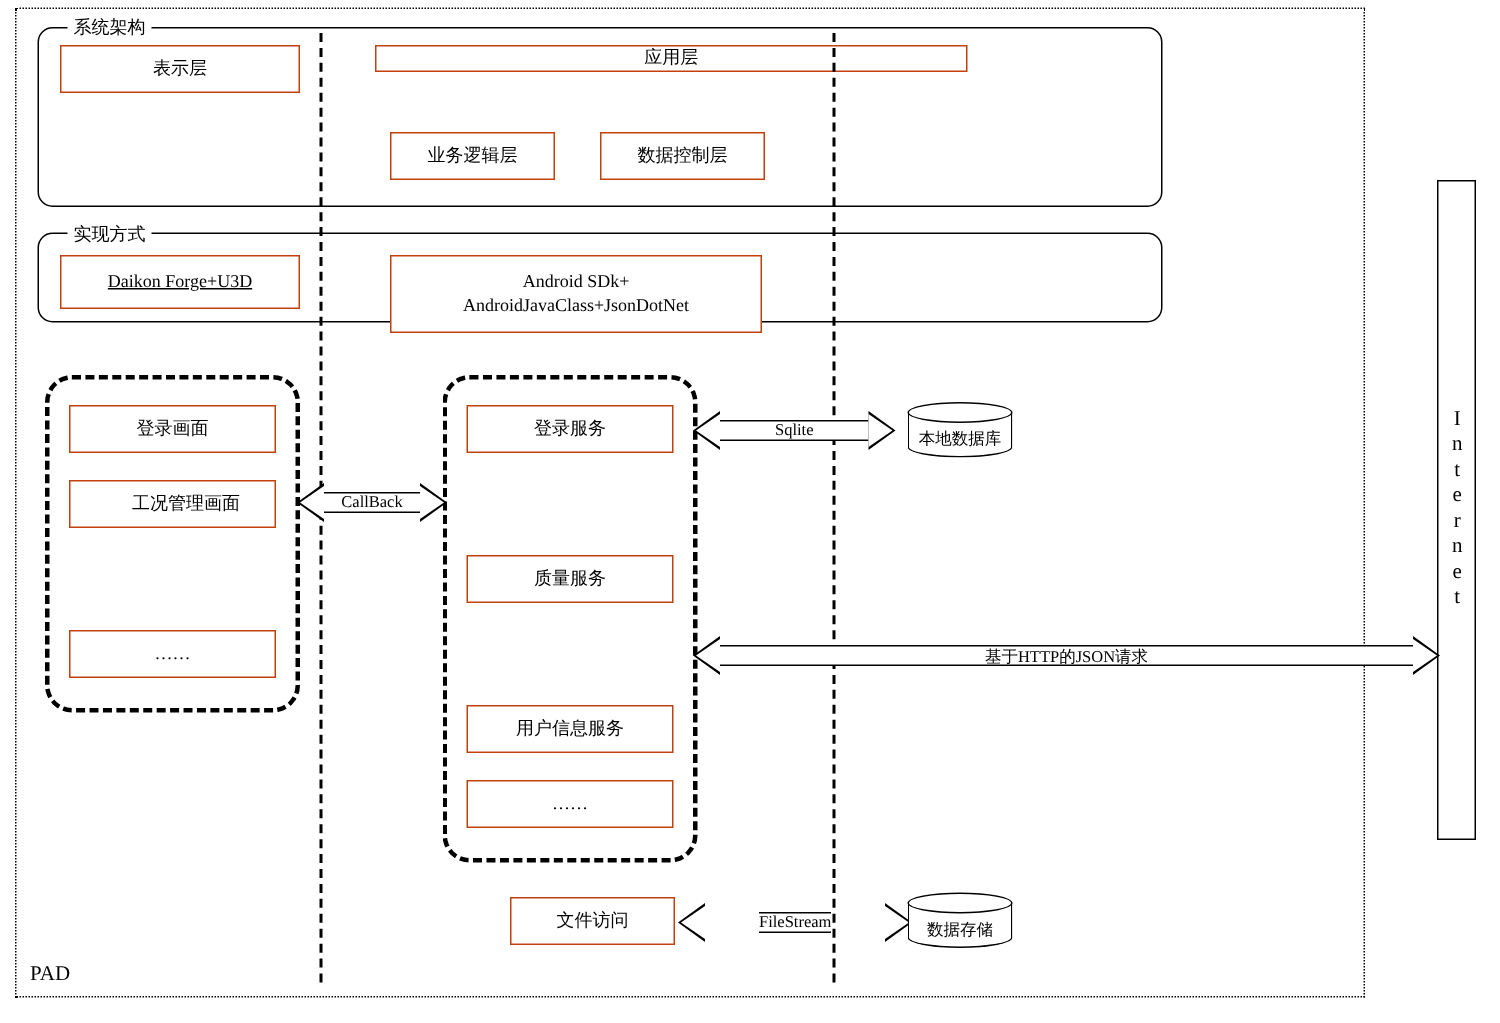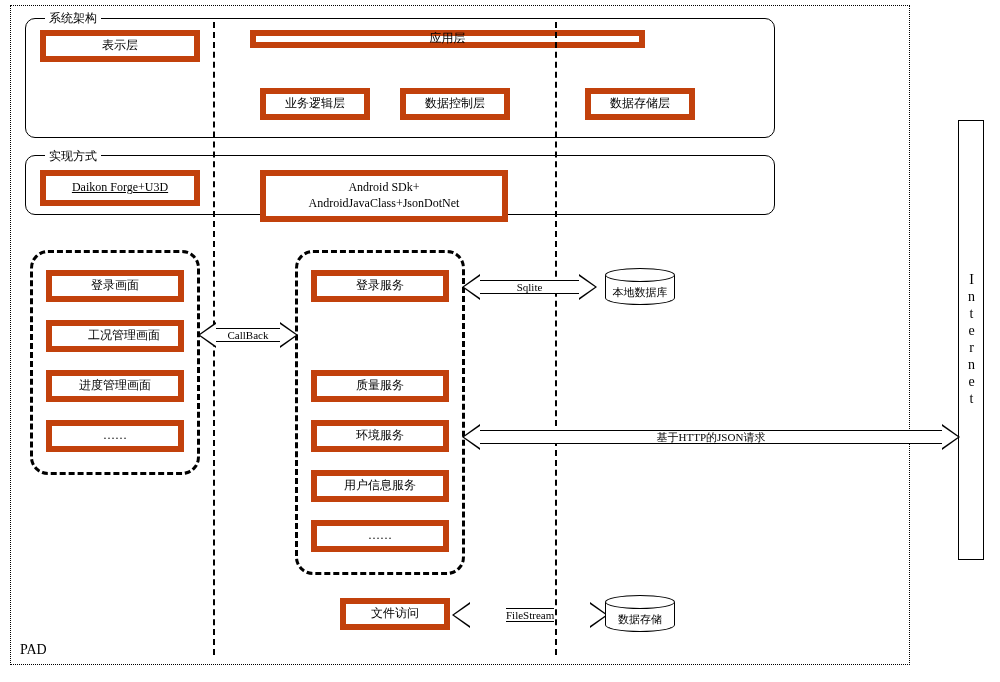--- a/index.html
+++ b/index.html
@@ -10,21 +10,21 @@
     background: #fff;
   }
   .canvas {
     position: relative;
     width: 1000px;
     height: 682px;
     background: #fff;
   }
   .label-box {
     position: absolute;
-    border: 6px solid #c2410c;
+    border: 1px solid #c2410c;
     background: #fff;
     display: flex;
     align-items: center;
     justify-content: center;
     text-align: center;
     line-height: 1.3;
     padding: 2px;
   }
   .rounded-container {
     position: absolute;
@@ -148,42 +148,39 @@
   <div class="pad-label" style="left:18px; top:642px;">PAD</div>
 
   <div class="rounded-container" style="left:25px; top:18px; width:750px; height:120px;"></div>
   <div class="section-title" style="left:45px; top:10px;">系统架构</div>
 
   <div class="label-box" style="left:40px; top:30px; width:160px; height:32px;">表示层</div>
   <div class="label-box" style="left:250px; top:30px; width:395px; height:18px;">应用层</div>
 
   <div class="label-box" style="left:260px; top:88px; width:110px; height:32px;">业务逻辑层</div>
   <div class="label-box" style="left:400px; top:88px; width:110px; height:32px;">数据控制层</div>
-  <div class="label-box" style="left:585px; top:88px; width:110px; height:32px;">数据存储层</div>
 
   <div class="rounded-container" style="left:25px; top:155px; width:750px; height:60px;"></div>
   <div class="section-title" style="left:45px; top:148px;">实现方式</div>
 
   <div class="label-box" style="left:40px; top:170px; width:160px; height:36px;text-decoration:underline;">Daikon Forge+U3D</div>
   <div class="label-box" style="left:260px; top:170px; width:248px; height:52px; white-space:pre-line;">Android SDk+
 AndroidJavaClass+JsonDotNet</div>
 
   <div class="dashed-vert" style="left:213px; top:22px; height:633px;"></div>
   <div class="dashed-vert" style="left:555px; top:22px; height:633px;"></div>
 
   <div class="dashed-rounded" style="left:30px; top:250px; width:170px; height:225px;"></div>
   <div class="label-box" style="left:46px; top:270px; width:138px; height:32px;">登录画面</div>
   <div class="label-box" style="left:46px; top:320px; width:138px; height:32px;padding-left:20px;">工况管理画面</div>
-  <div class="label-box" style="left:46px; top:370px; width:138px; height:32px;">进度管理画面</div>
   <div class="label-box" style="left:46px; top:420px; width:138px; height:32px;">……</div>
 
   <div class="dashed-rounded" style="left:295px; top:250px; width:170px; height:325px;"></div>
   <div class="label-box" style="left:311px; top:270px; width:138px; height:32px;">登录服务</div>
   <div class="label-box" style="left:311px; top:370px; width:138px; height:32px;">质量服务</div>
-  <div class="label-box" style="left:311px; top:420px; width:138px; height:32px;">环境服务</div>
   <div class="label-box" style="left:311px; top:470px; width:138px; height:32px;">用户信息服务</div>
   <div class="label-box" style="left:311px; top:520px; width:138px; height:32px;">……</div>
 
   <div class="bi-arrow" style="left:198px; top:322px; width:100px;">
     <div class="tip-l"></div>
     <div class="shaft">CallBack</div>
     <div class="tip-r"></div>
   </div>
 
   <div class="bi-arrow" style="left:462px; top:274px; width:135px;">

